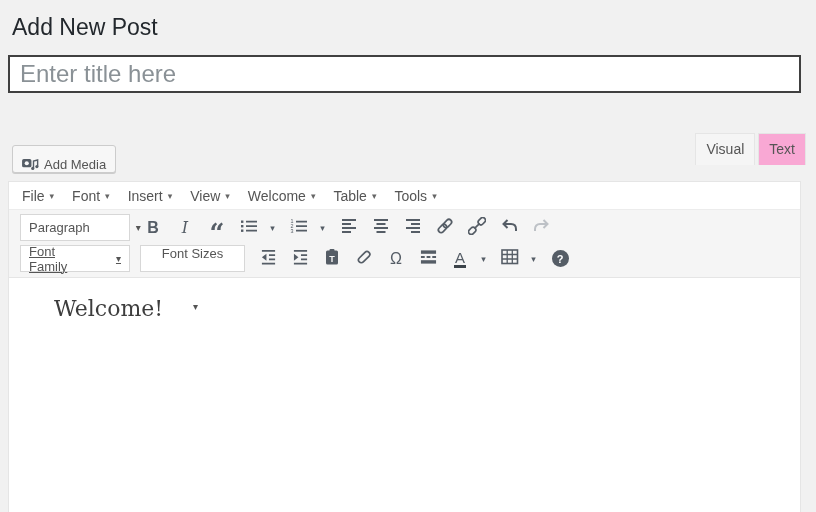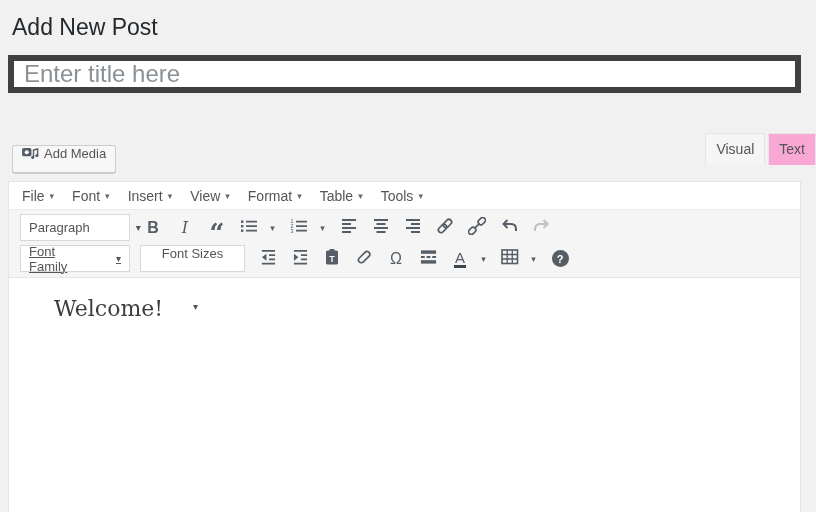--- a/index.html
+++ b/index.html
@@ -3,43 +3,43 @@
 <meta charset="utf-8">
 <style>
   * { box-sizing: border-box; }
   html,body { margin:0; padding:0; }
   body {
     width:816px; height:512px; overflow:hidden;
     background:#f1f1f1;
     font-family:"Liberation Sans", sans-serif;
     color:#444;
   }
-  .wrap { padding:0 0 0 8px; }
+  .wrap { padding:0 10px 0 8px; }
 
   h1.page-title {
     margin:12px 0 0 4px; padding:0;
     font-size:23px; font-weight:400; line-height:30px;
     color:#23282d;
   }
 
   input.title-input {
     display:block; width:793px; height:38px;
     margin-top:13px; padding:3px 10px;
-    border:6px solid #404040; border-radius:0;
+    border:2px solid #404040; border-radius:0;
     background:#fff; outline:none;
     font-family:"Liberation Sans", sans-serif;
     font-size:24px; color:#32373c;
   }
   input.title-input::placeholder { color:#8a9196; opacity:1; }
 
   .editor-top { position:relative; height:36px; margin-top:52px; }
 
   .add-media-btn {
     position:absolute; left:4px; top:0;
-    display:inline-flex; align-items:flex-start; gap:5px;
+    display:inline-flex; align-items:flex-end; gap:5px;
     height:28px; padding:0 9px;
     background:#f7f7f7; border:1px solid #ccc; border-radius:3px;
     box-shadow:0 1px 0 #ccc;
     font-family:"Liberation Sans", sans-serif;
     font-size:13px; color:#555; cursor:pointer;
   }
   .add-media-btn .media-icon { display:inline-flex; }
 
   .tabs { position:absolute; right:0; bottom:16px; display:flex; }
   .tab {
@@ -151,21 +151,21 @@
       </span>
       <span class="menu-item">
         <span>Insert</span>
         <span class="mcaret">▾</span>
       </span>
       <span class="menu-item">
         <span>View</span>
         <span class="mcaret">▾</span>
       </span>
       <span class="menu-item">
-        <span>Format</span>
+        <span>Welcome</span>
         <span class="mcaret">▾</span>
       </span>
       <span class="menu-item">
         <span>Table</span>
         <span class="mcaret">▾</span>
       </span>
       <span class="menu-item">
         <span>Tools</span>
         <span class="mcaret">▾</span>
       </span>

